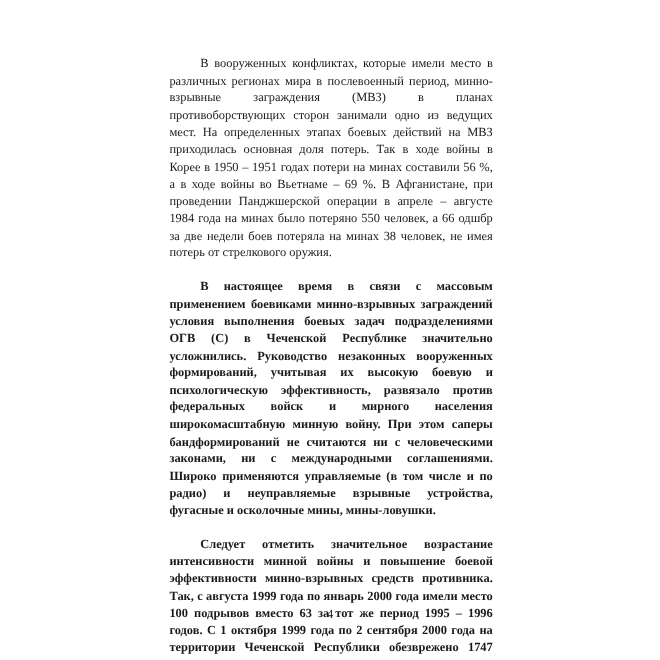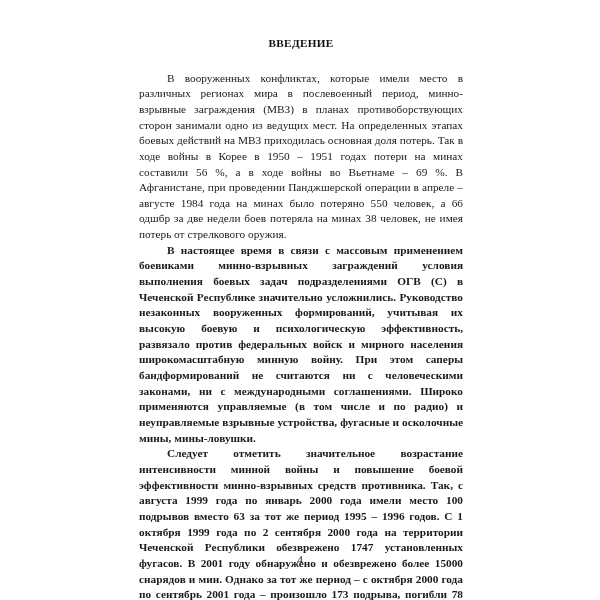--- a/index.html
+++ b/index.html
@@ -35,21 +35,21 @@
     margin: 0 0 20px 0;
     line-height: 1.3;
     color: #111111;
   }
   .para {
     font-size: 11.3px;
     line-height: 15.65px;
     text-align: justify;
     text-justify: inter-word;
     text-indent: 28px;
-    margin: 0;
+    margin: 15px;
     color: #1a1a1a;
     hyphens: none;
     -webkit-hyphens: none;
   }
   .para + .para {
     margin-top: 0px;
     font-weight: bold;
   }
   .page-number {
     position: absolute;
@@ -60,19 +60,18 @@
     font-size: 11.3px;
     line-height: 15.65px;
     color: #1a1a1a;
   }
 </style>
 </head>
 <body>
 
 <div class="page">
   <div class="content">
-    <h1 class="doc-heading">ВВЕДЕНИЕ</h1>
     <p class="para">В вооруженных конфликтах, которые имели место в различных регионах мира в послевоенный период, минно-взрывные заграждения (МВЗ) в планах противоборствующих сторон занимали одно из ведущих мест. На определенных этапах боевых действий на МВЗ приходилась основная доля потерь. Так в ходе войны в Корее в 1950 – 1951 годах потери на минах составили 56 %, а в ходе войны во Вьетнаме – 69 %. В Афганистане, при проведении Панджшерской операции в апреле – августе 1984 года на минах было потеряно 550 человек, а 66 одшбр за две недели боев потеряла на минах 38 человек, не имея потерь от стрелкового оружия.</p>
     <p class="para">В настоящее время в связи с массовым применением боевиками минно-взрывных заграждений условия выполнения боевых задач подразделениями ОГВ (С) в Чеченской Республике значительно усложнились. Руководство незаконных вооруженных формирований, учитывая их высокую боевую и психологическую эффективность, развязало против федеральных войск и мирного населения широкомасштабную минную войну. При этом саперы бандформирований не считаются ни с человеческими законами, ни с международными соглашениями. Широко применяются управляемые (в том числе и по радио) и неуправляемые взрывные устройства, фугасные и осколочные мины, мины-ловушки.</p>
     <p class="para">Следует отметить значительное возрастание интенсивности минной войны и повышение боевой эффективности минно-взрывных средств противника. Так, с августа 1999 года по январь 2000 года имели место 100 подрывов вместо 63 за тот же период 1995 – 1996 годов. С 1 октября 1999 года по 2 сентября 2000 года на территории Чеченской Республики обезврежено 1747 установленных фугасов. В 2001 году обнаружено и обезврежено более 15000 снарядов и мин. Однако за тот же период – с октября 2000 года по сентябрь 2001 года – произошло 173 подрыва, погибли 78 военнослужащих и сотрудников МВД, ранено 321, выведено из строя 53 единицы техники.</p>
   </div>
   <div class="page-number">4</div>
 </div>
 
 </body></html>

